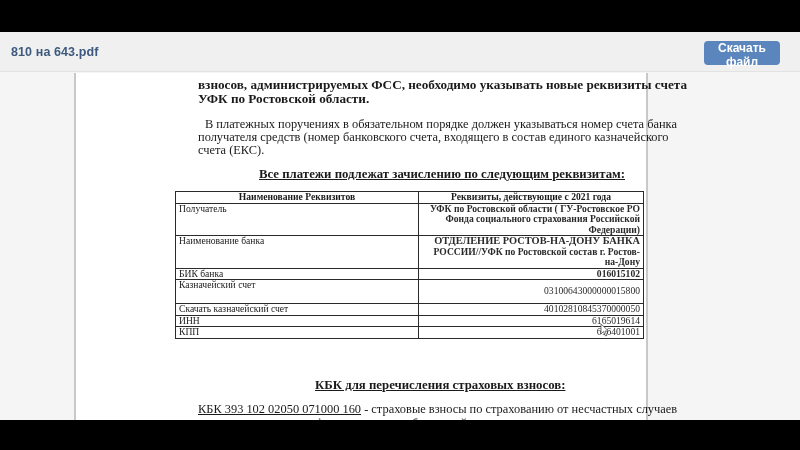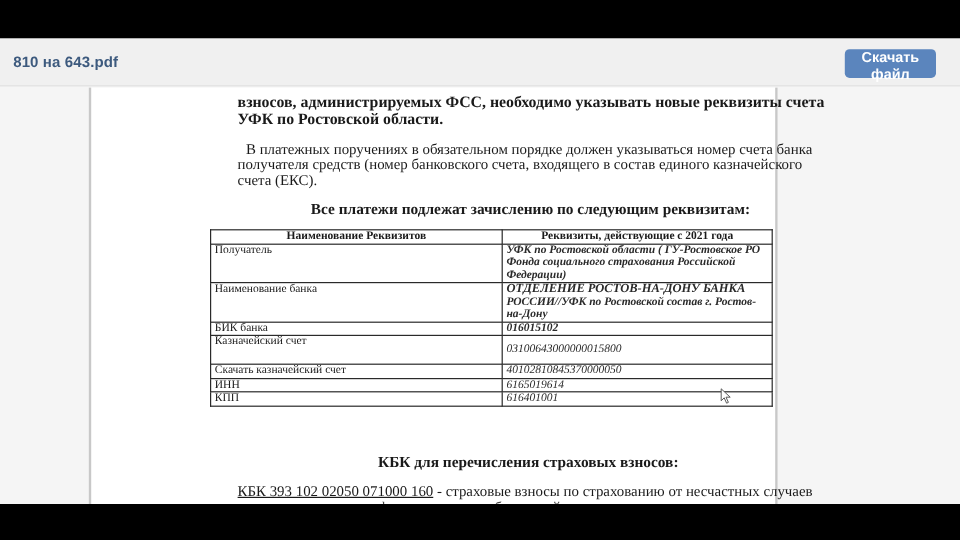--- a/index.html
+++ b/index.html
@@ -13,27 +13,27 @@
 
     .header { position: absolute; left: 0; top: 0; width: 800px; height: 40px; background: #f0f0f0; border-bottom: 1px solid #e2e2e2; }
     .file-title { position: absolute; left: 11px; top: 13px; font-size: 12.5px; color: #3d5a7e; font-weight: bold; letter-spacing: 0.1px; }
     .download-btn { position: absolute; left: 704px; top: 9px; width: 76px; height: 24px; background: #5b85bd; color: #fff; border: none; border-radius: 4px; font-family: "Liberation Sans", sans-serif; font-size: 12px; font-weight: bold; cursor: pointer; }
     .doc-page { position: absolute; left: 74px; top: 41px; width: 574px; height: 360px; background: #fff; border-left: 2px solid #c8c8c8; border-right: 2px solid #c8c8c8; }
 
     .doc { position: absolute; left: 0; top: 0; width: 100%; height: 100%; font-family: "Liberation Serif", serif; color: #1a1a1a; }
 
     .p-bold { position: absolute; left: 122px; font-weight: bold; font-size: 13.2px; line-height: 15px; white-space: nowrap; }
     .p-normal { position: absolute; left: 122px; font-size: 12.4px; line-height: 14px; white-space: nowrap; }
-    .heading-u { position: absolute; font-weight: bold; font-size: 12.8px; white-space: nowrap; }
+    .heading-u { position: absolute; font-weight: bold; font-size: 12.8px; text-decoration: underline; white-space: nowrap; }
 
     table.req { position: absolute; left: 99px; top: 118px; width: 469px; border-collapse: collapse; font-size: 9.6px; line-height: 10.5px; }
     table.req td, table.req th { border: 1px solid #2a2a2a; vertical-align: top; padding: 0 3px; }
     table.req th { text-align: center; font-weight: bold; }
     table.req td.c1 { width: 243px; }
-    table.req td.c2 { text-align: left; font-weight: bold; color: #2a2a2a; font-style: italic; }
+    table.req td.c2 { text-align: right; font-weight: bold; color: #2a2a2a; }
     table.req td.c2.center-v { vertical-align: middle; }
 
     .kbk-line { position: absolute; left: 122px; top: 329px; font-size: 12.4px; white-space: nowrap; }
     .kbk-code { text-decoration: underline; }
     .partial-line { position: absolute; left: 122px; top: 343px; font-size: 12.4px; white-space: nowrap; color: #444; }
 
     .cursor-icon { position: absolute; left: 524px; top: 250px; width: 10px; height: 14px; }
   </style>
 </head>
 <body>

